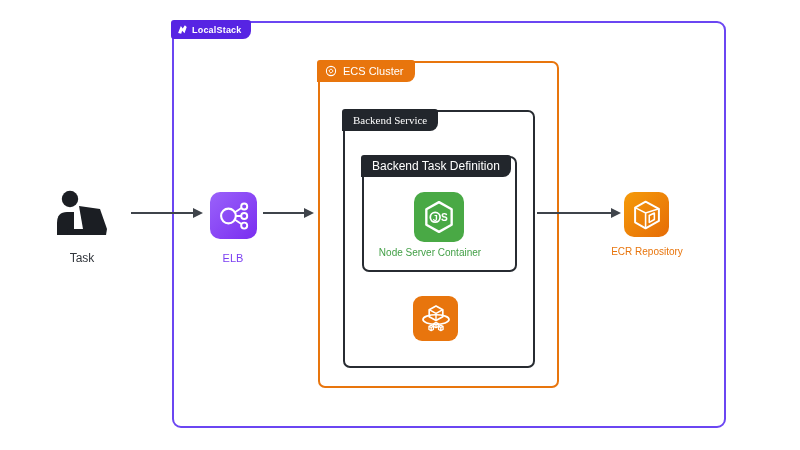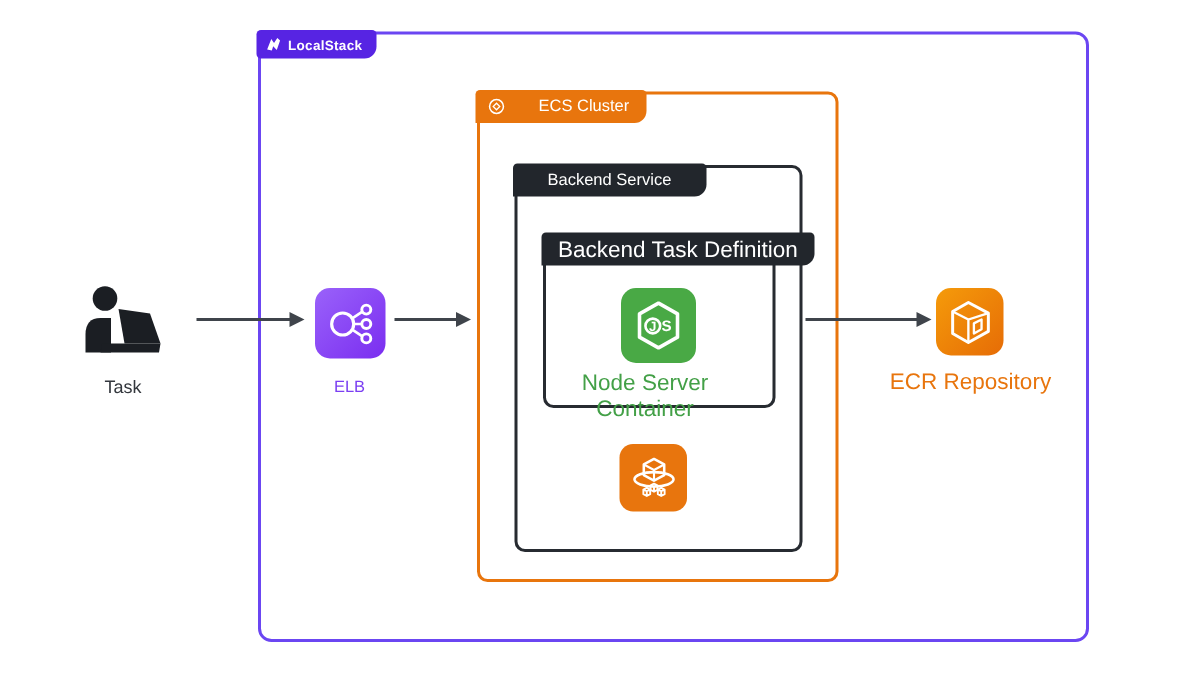--- a/index.html
+++ b/index.html
@@ -7,46 +7,46 @@
     position:relative;width:800px;height:450px;background:#ffffff;overflow:hidden;
     font-family:"Liberation Sans", sans-serif;
   }
   .box{position:absolute;box-sizing:border-box;background:transparent;}
   #outer-box{left:172px;top:21px;width:554px;height:407px;border:2px solid #6b46f2;border-radius:9px;}
   #ecs-box{left:318px;top:61px;width:241px;height:327px;border:2px solid #e8750d;border-radius:7px;}
   #bs-box{left:343px;top:110px;width:192px;height:258px;border:2px solid #272b31;border-radius:7px;}
   #btd-box{left:362px;top:156px;width:155px;height:116px;border:2px solid #272b31;border-radius:7px;}
 
   .tab{
-    position:absolute;display:inline-flex;align-items:center;gap:22px;
+    position:absolute;display:inline-flex;align-items:center;gap:6px;
     color:#ffffff;white-space:nowrap;z-index:3;
   }
   #localstack-tab{left:171px;top:20px;height:19px;padding:0 9px 0 6px;background:#5724e3;
     font-size:9px;font-weight:bold;letter-spacing:.2px;border-radius:3px 3px 8px 3px;gap:4px;}
   #ecs-tab{left:317px;top:60px;height:22px;padding:0 11px 0 8px;background:#e8750d;
     font-size:11px;border-radius:3px 3px 8px 0;}
-  #bs-tab{left:342px;top:109px;height:22px;padding:0 23px;background:#22262c;
-    font-size:11px;border-radius:3px 3px 8px 0;}
+  #bs-tab{left:342px;top:109px;height:22px;padding:0 11px;background:#22262c;
+    font-size:11px;border-radius:3px 3px 8px 0;font-family:Liberation Serif, serif;}
   #btd-tab{left:361px;top:155px;height:22px;padding:0 11px;background:#22262c;
-    font-size:15px;border-radius:3px 3px 8px 0;}
+    font-size:12px;border-radius:3px 3px 8px 0;}
 
   .svc-icon{position:absolute;display:flex;align-items:center;justify-content:center;}
   #node-icon{left:414px;top:192px;width:50px;height:50px;border-radius:10px;background:#49a945;}
   #ecs-service-icon{left:413px;top:296px;width:45px;height:45px;border-radius:9px;background:#e8750d;}
   #elb-icon{left:210px;top:192px;width:47px;height:47px;border-radius:10px;
     background:linear-gradient(135deg,#9a62fa,#7a2df0);}
   #ecr-icon{left:624px;top:192px;width:45px;height:45px;border-radius:10px;
     background:linear-gradient(135deg,#f59b0a,#e66c06);}
   #user-icon{left:55px;top:190px;width:54px;height:47px;}
 
   .node-label{position:absolute;text-align:center;}
   #user-label{left:55px;width:54px;top:251px;font-size:12px;color:#33373d;}
   #elb-label{left:193px;width:80px;top:252px;font-size:11px;color:#7b3ff2;}
-  #node-label{left:362px;width:136px;top:247px;font-size:15px;color:#43a047;}
-  #ecr-label{left:585px;width:124px;top:246px;font-size:15px;color:#e8750d;}
+  #node-label{left:362px;width:136px;top:247px;font-size:10px;color:#43a047;}
+  #ecr-label{left:585px;width:124px;top:246px;font-size:10px;color:#e8750d;}
 
   .arrow-line{position:absolute;height:2px;background:#3f444b;top:212px;}
   .arrow-head{position:absolute;width:0;height:0;top:208px;
     border-top:5px solid transparent;border-bottom:5px solid transparent;border-left:10px solid #3f444b;}
   #arrow1-line{left:131px;width:64px;} #arrow1-head{left:193px;}
   #arrow2-line{left:263px;width:43px;} #arrow2-head{left:304px;}
   #arrow3-line{left:537px;width:76px;} #arrow3-head{left:611px;}
 </style>
 </head>
 <body>

